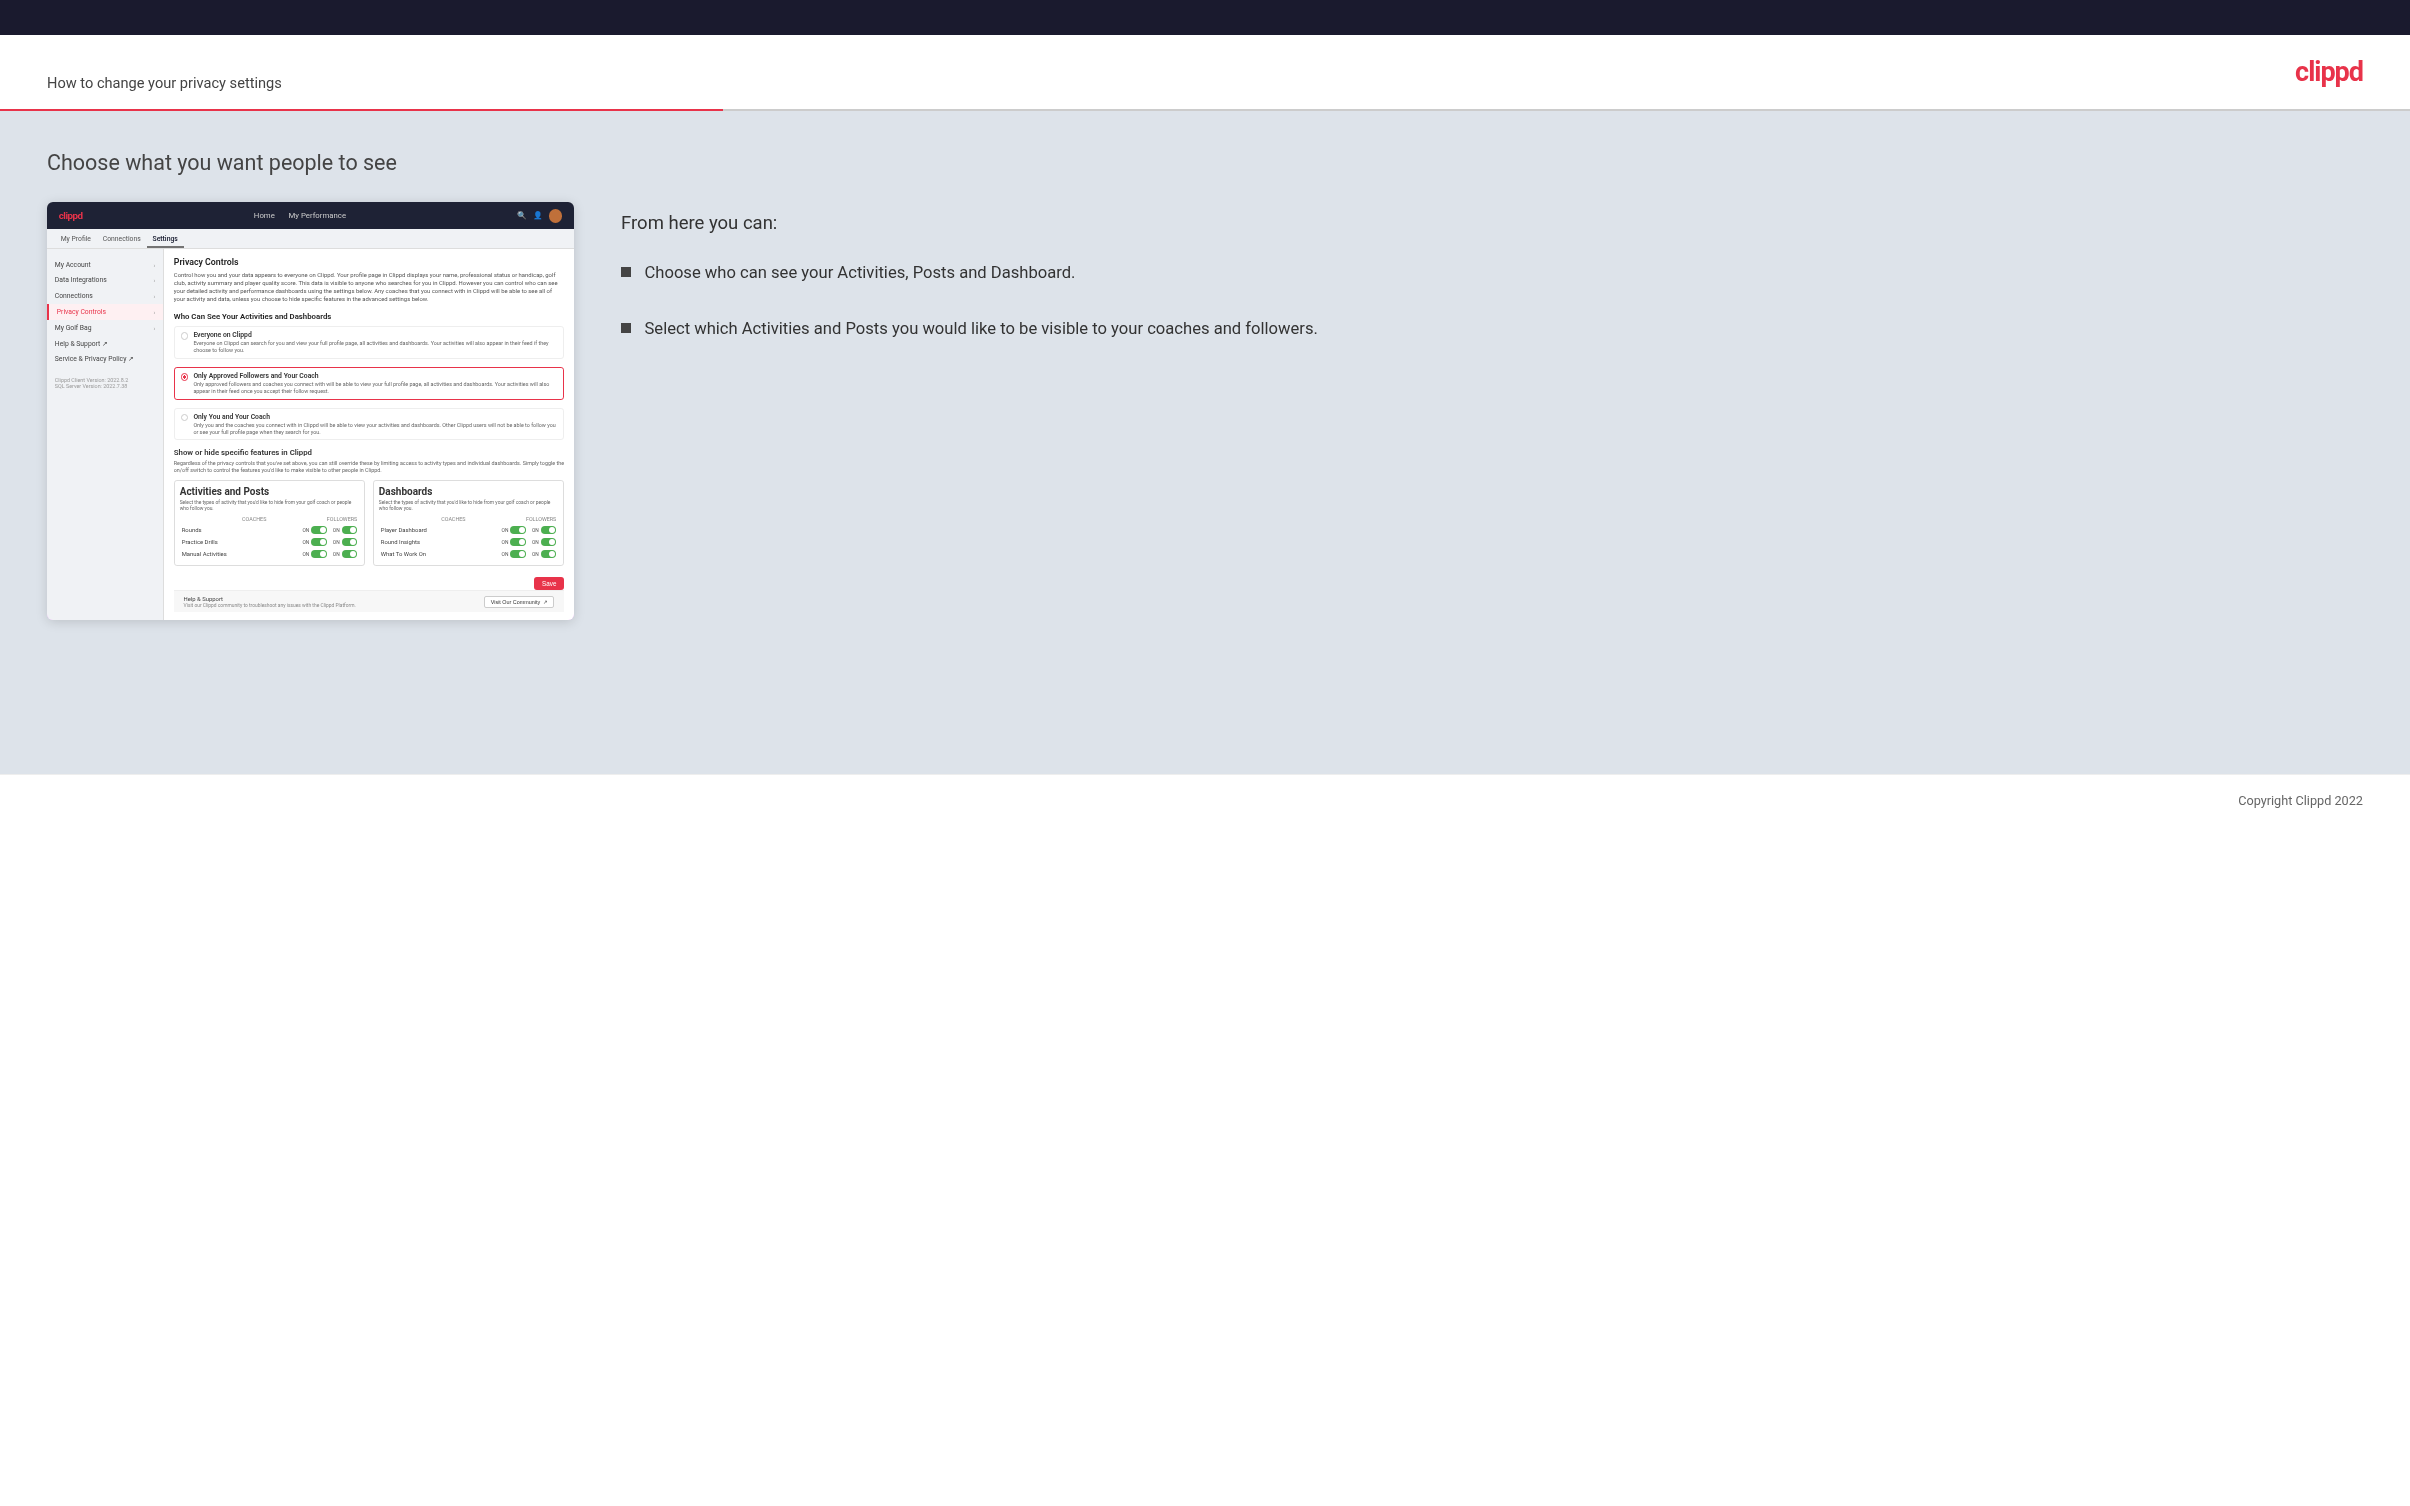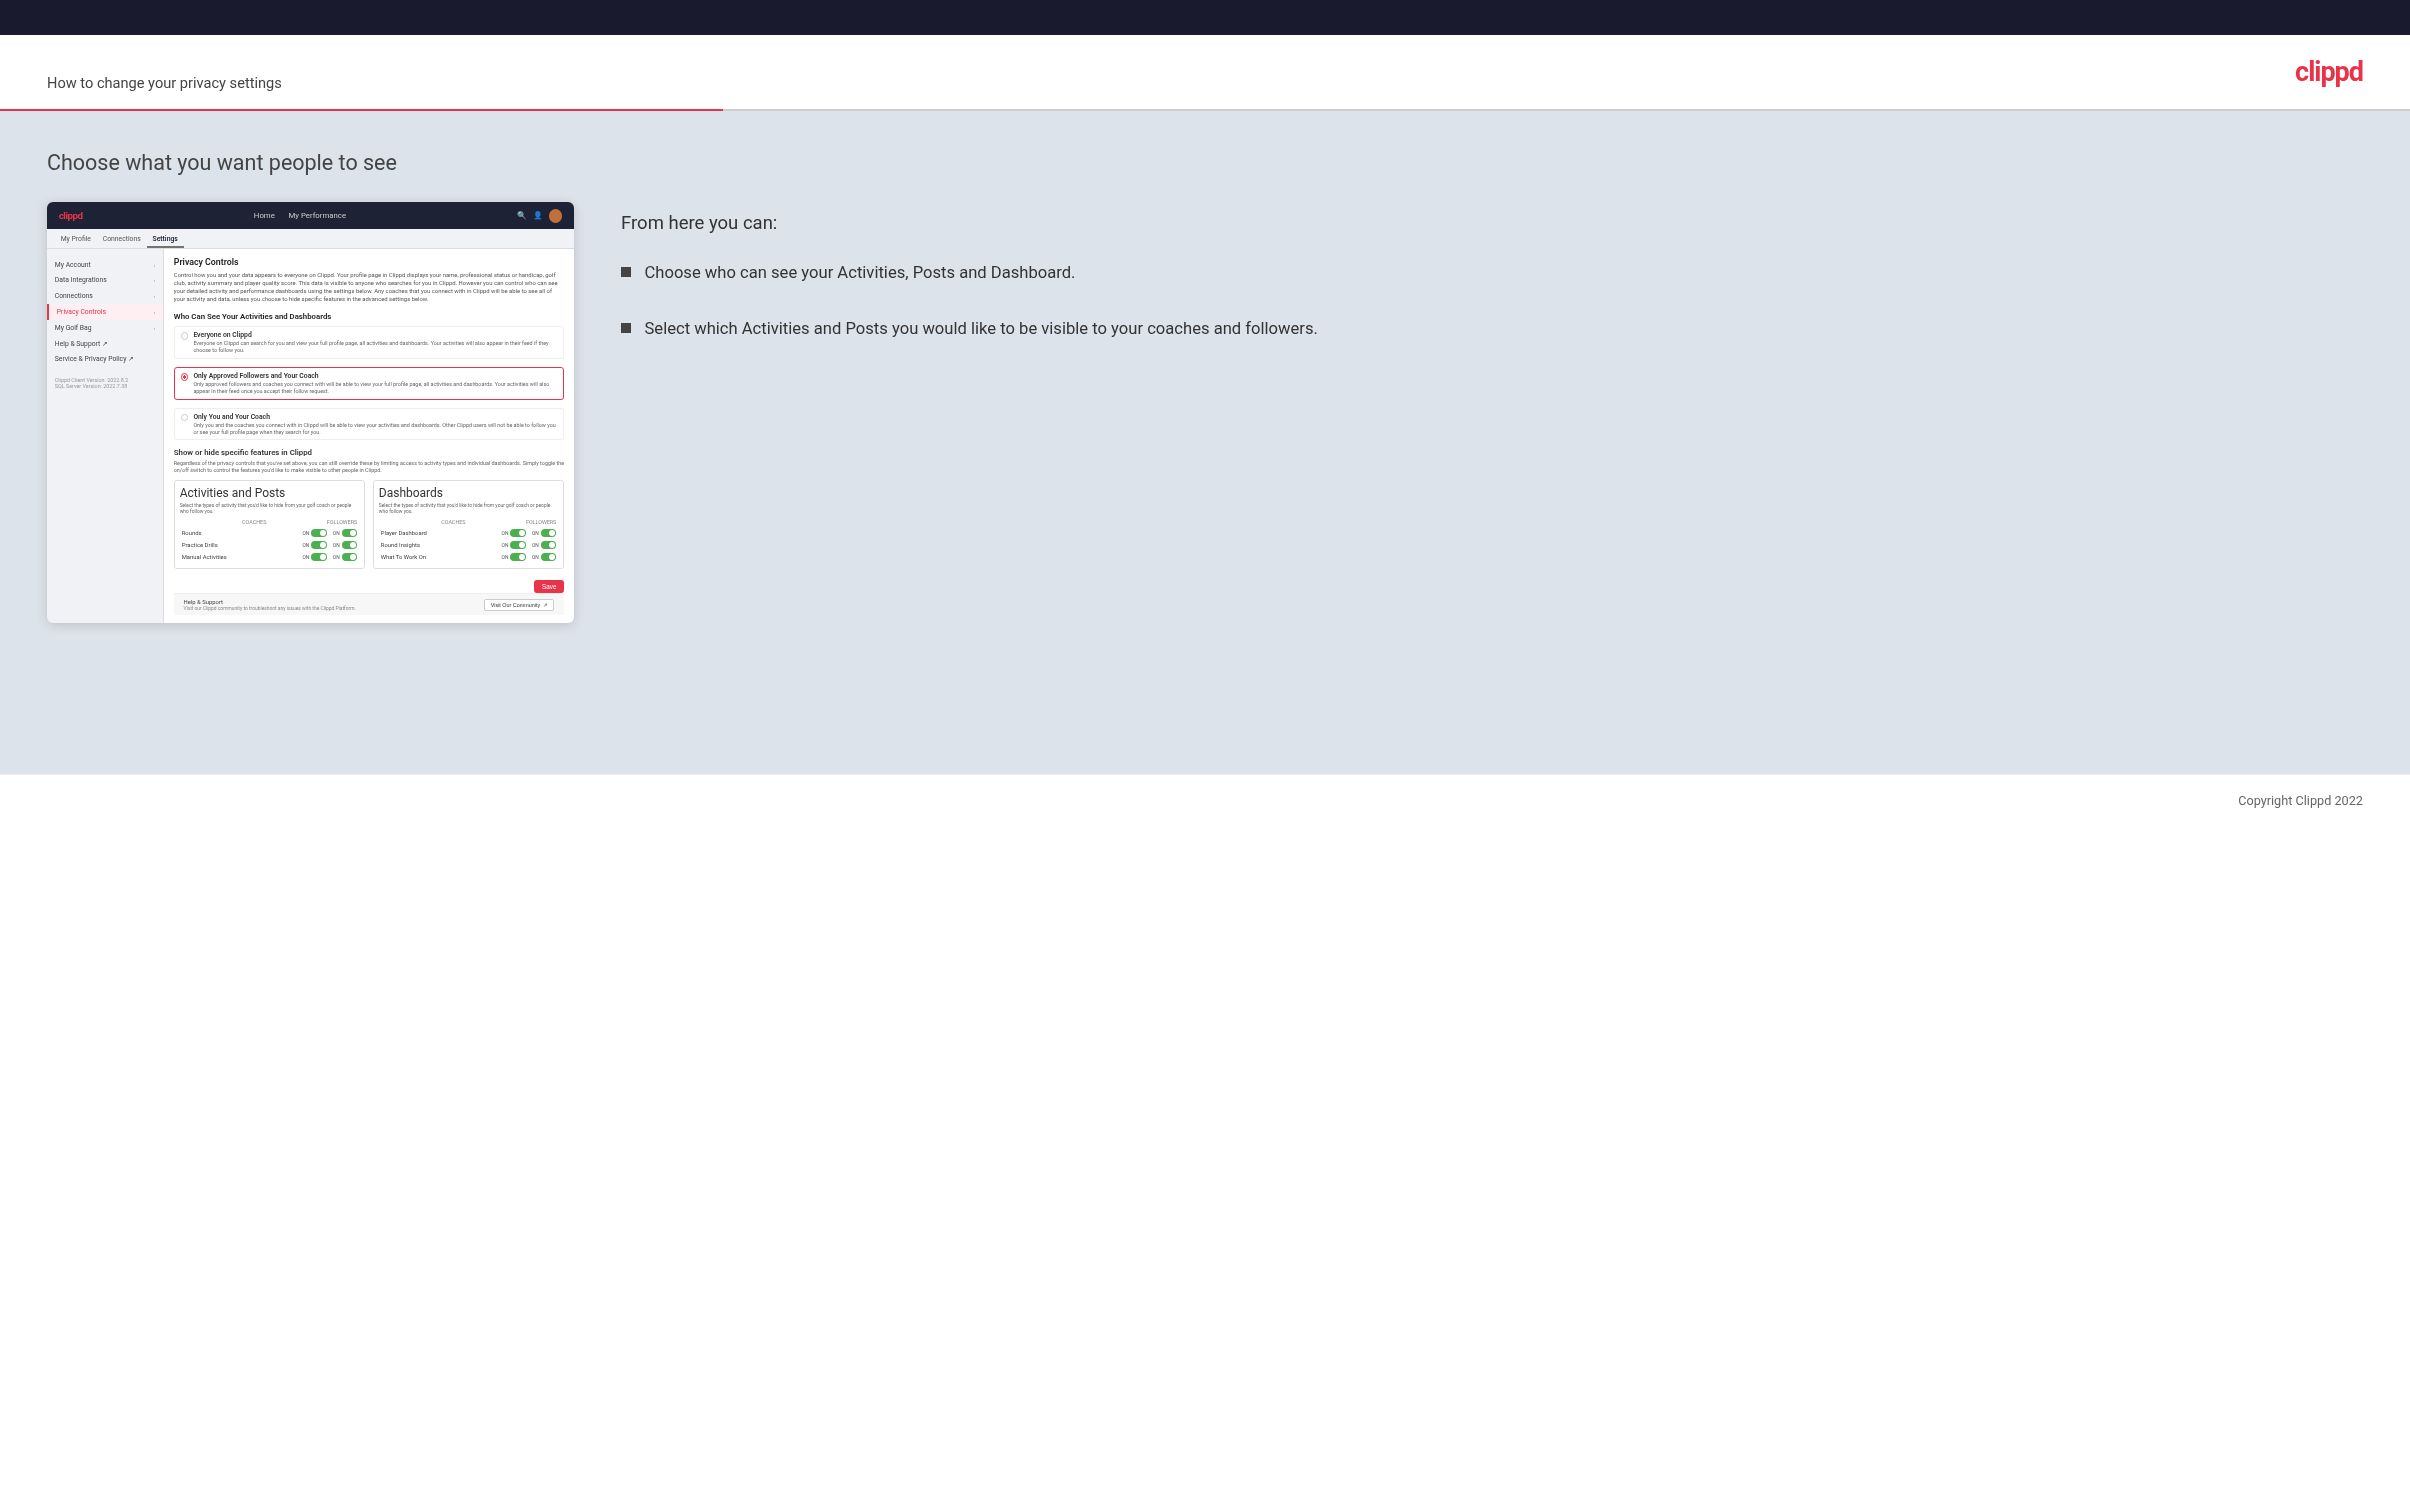--- a/index.html
+++ b/index.html
@@ -235,22 +235,22 @@
       display: flex;
       gap: 7.8px;
     }
     .mock-toggle-panel {
       flex: 1;
       border: 1px solid #ddd;
       border-radius: 2.9px;
       padding: 4.9px;
     }
     .mock-panel-title {
-      font-size: 12px;
-      font-weight: 400;
+      font-size: 10px;
+      font-weight: 700;
       color: #333;
       margin-bottom: 2px;
     }
     .mock-panel-desc {
       font-size: 4.9px;
       color: #666;
       margin-bottom: 3.9px;
       line-height: 1.3;
     }
     .mock-toggle-header {

